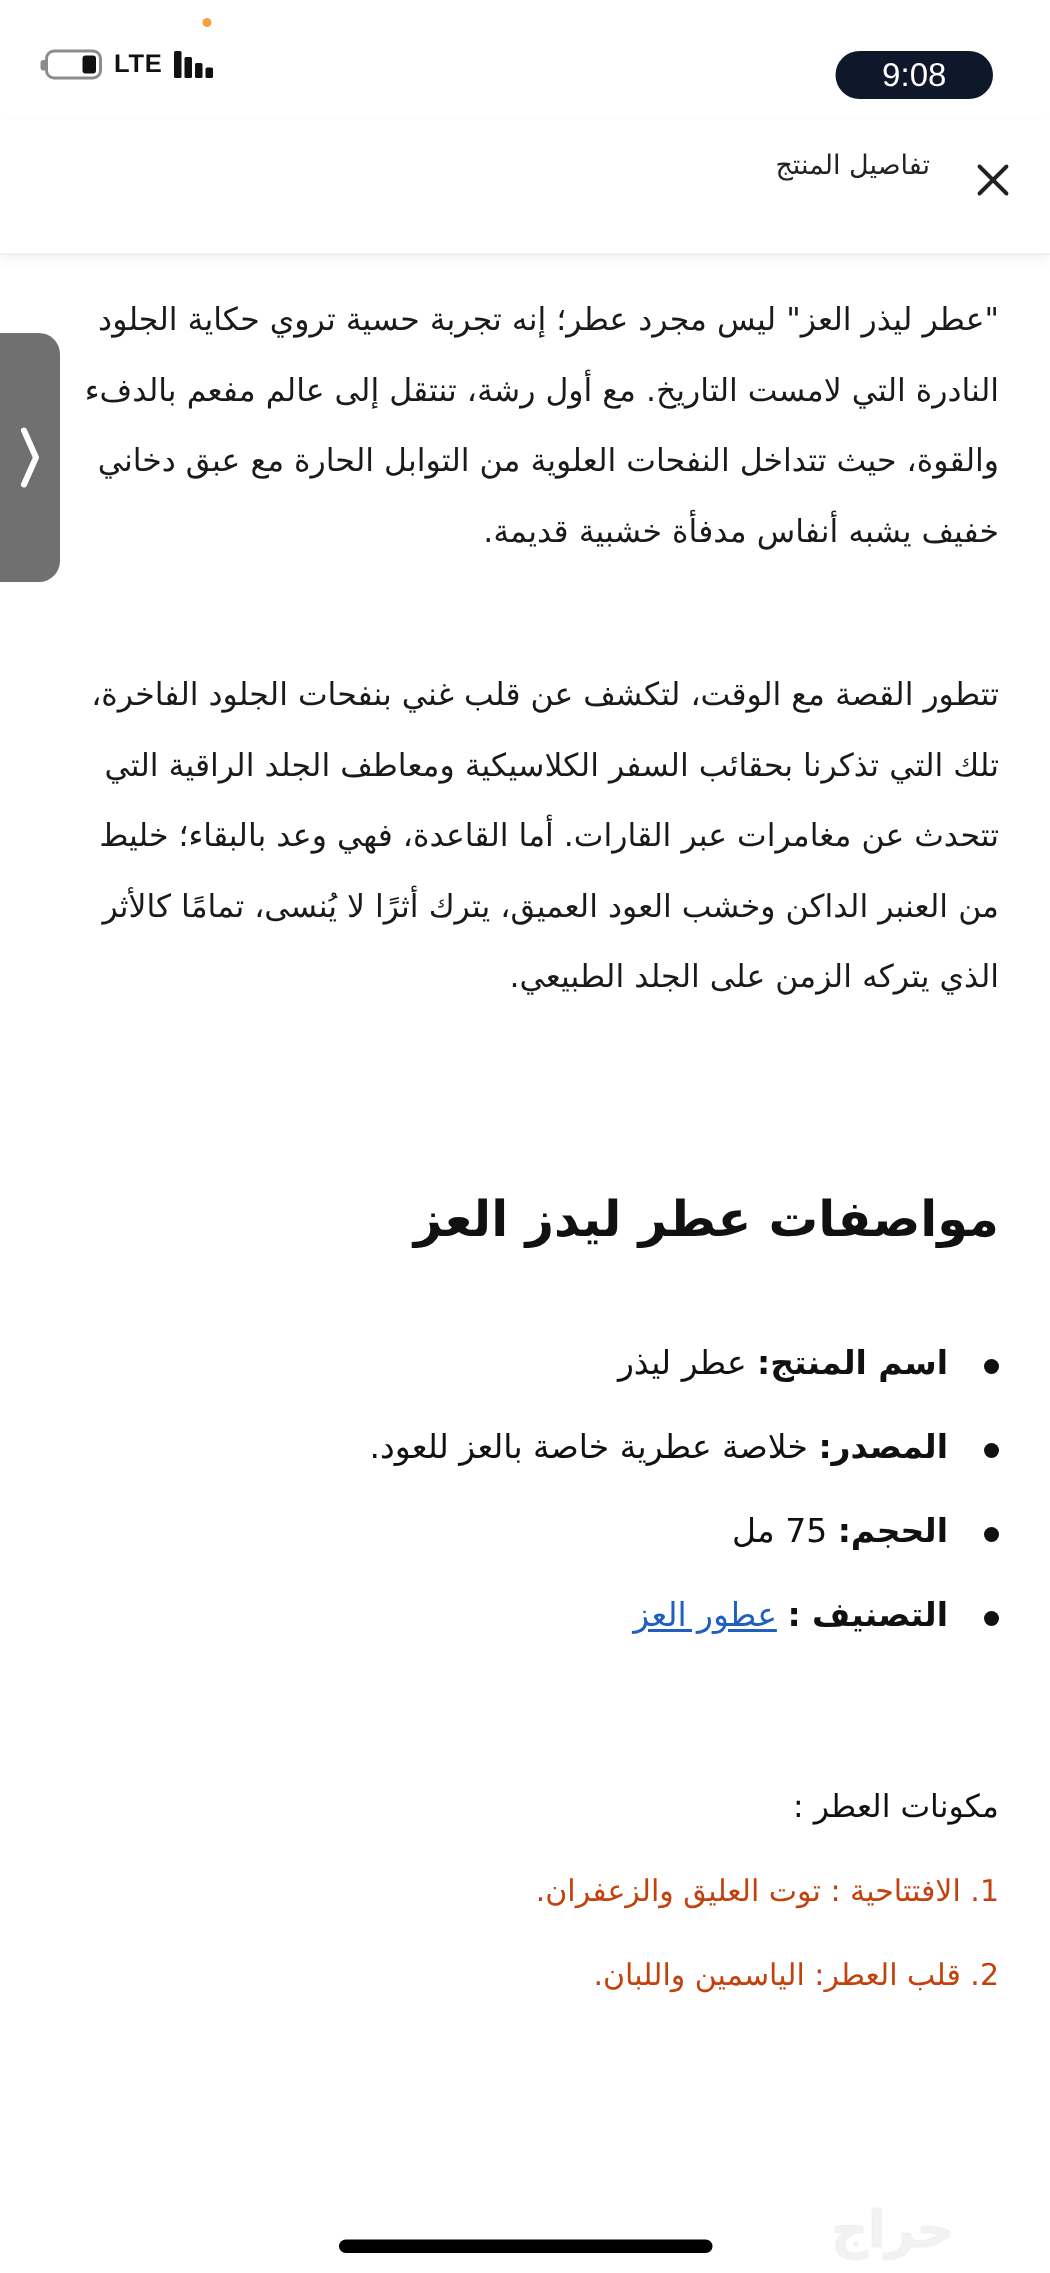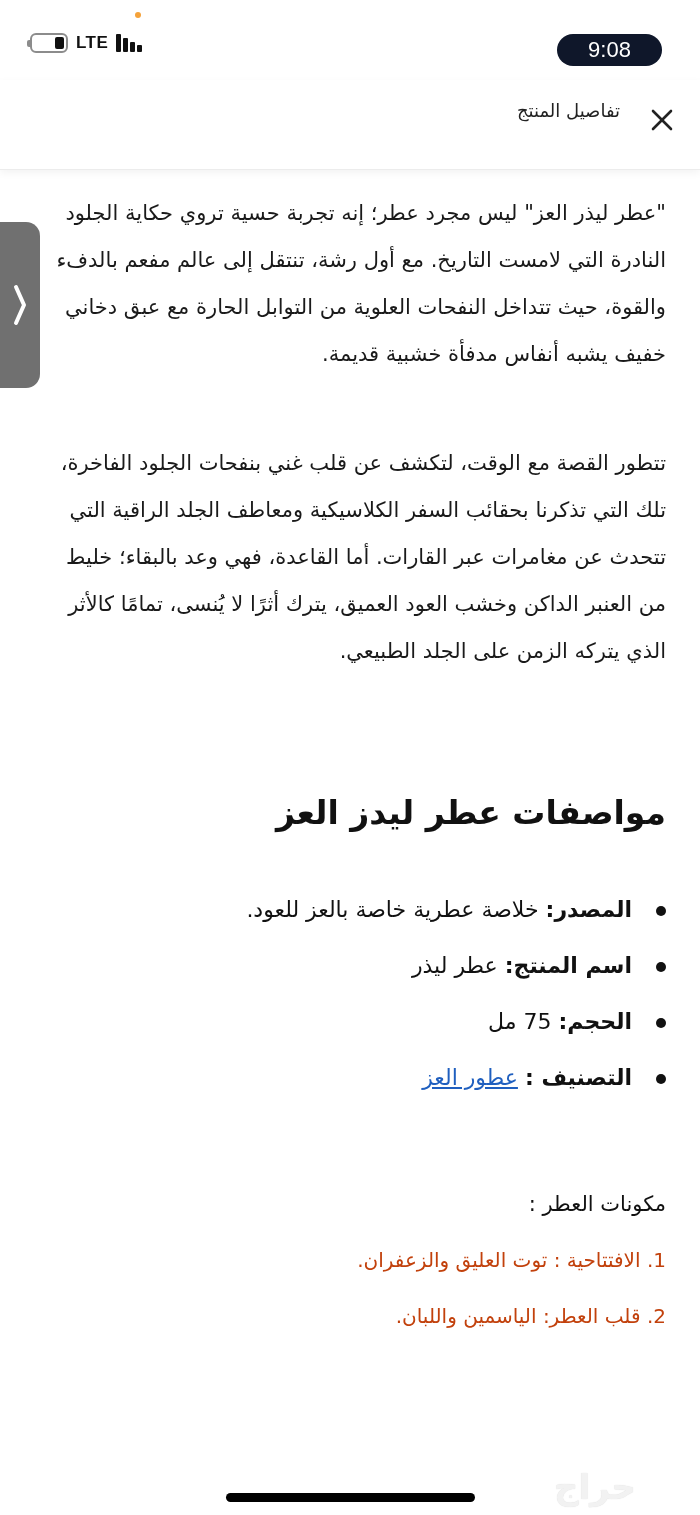--- a/index.html
+++ b/index.html
@@ -150,24 +150,24 @@
   </div>
 
   <div class="content">
     <p class="desc-para">"عطر ليذر العز" ليس مجرد عطر؛ إنه تجربة حسية تروي حكاية الجلود النادرة التي لامست التاريخ. مع أول رشة، تنتقل إلى عالم مفعم بالدفء والقوة، حيث تتداخل النفحات العلوية من التوابل الحارة مع عبق دخاني خفيف يشبه أنفاس مدفأة خشبية قديمة.</p>
     <p class="desc-para">تتطور القصة مع الوقت، لتكشف عن قلب غني بنفحات الجلود الفاخرة، تلك التي تذكرنا بحقائب السفر الكلاسيكية ومعاطف الجلد الراقية التي تتحدث عن مغامرات عبر القارات. أما القاعدة، فهي وعد بالبقاء؛ خليط من العنبر الداكن وخشب العود العميق، يترك أثرًا لا يُنسى، تمامًا كالأثر الذي يتركه الزمن على الجلد الطبيعي.</p>
 
     <h2 class="specs-title">مواصفات عطر ليدز العز</h2>
 
     <ul class="spec-list">
       <li class="spec-item">
-        <span class="spec-key">المصدر:</span><span> خلاصة عطرية خاصة بالعز للعود.</span>
+        <span class="spec-key">اسم المنتج:</span><span> عطر ليذر</span>
       </li>
       <li class="spec-item">
-        <span class="spec-key">اسم المنتج:</span><span> عطر ليذر</span>
+        <span class="spec-key">المصدر:</span><span> خلاصة عطرية خاصة بالعز للعود.</span>
       </li>
       <li class="spec-item">
         <span class="spec-key">الحجم:</span><span> 75 مل</span>
       </li>
       <li class="spec-item">
         <span class="spec-key">التصنيف :</span>
         <a class="spec-link">عطور العز</a>
       </li>
     </ul>
 

